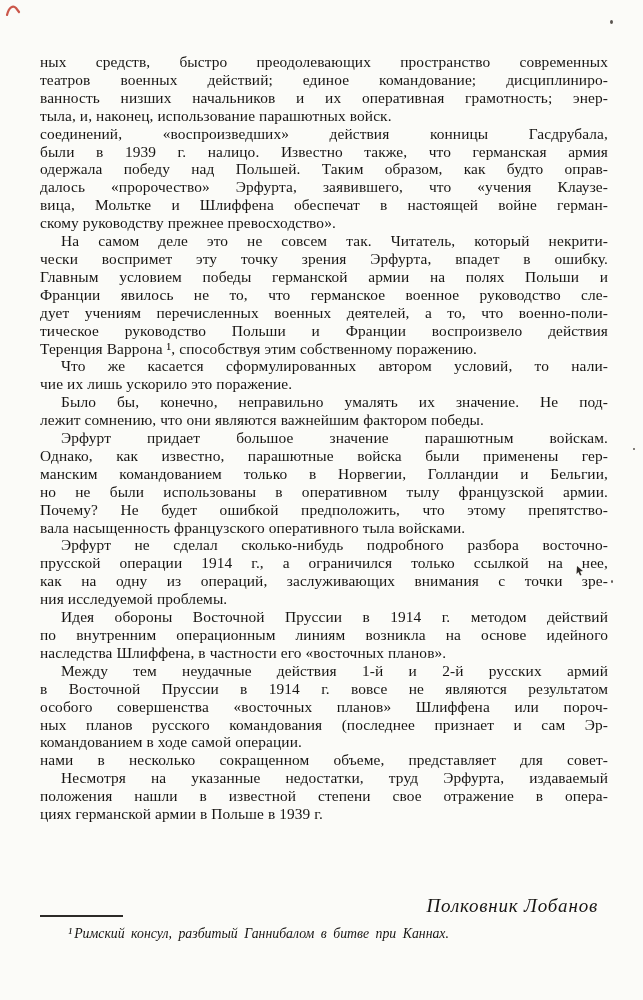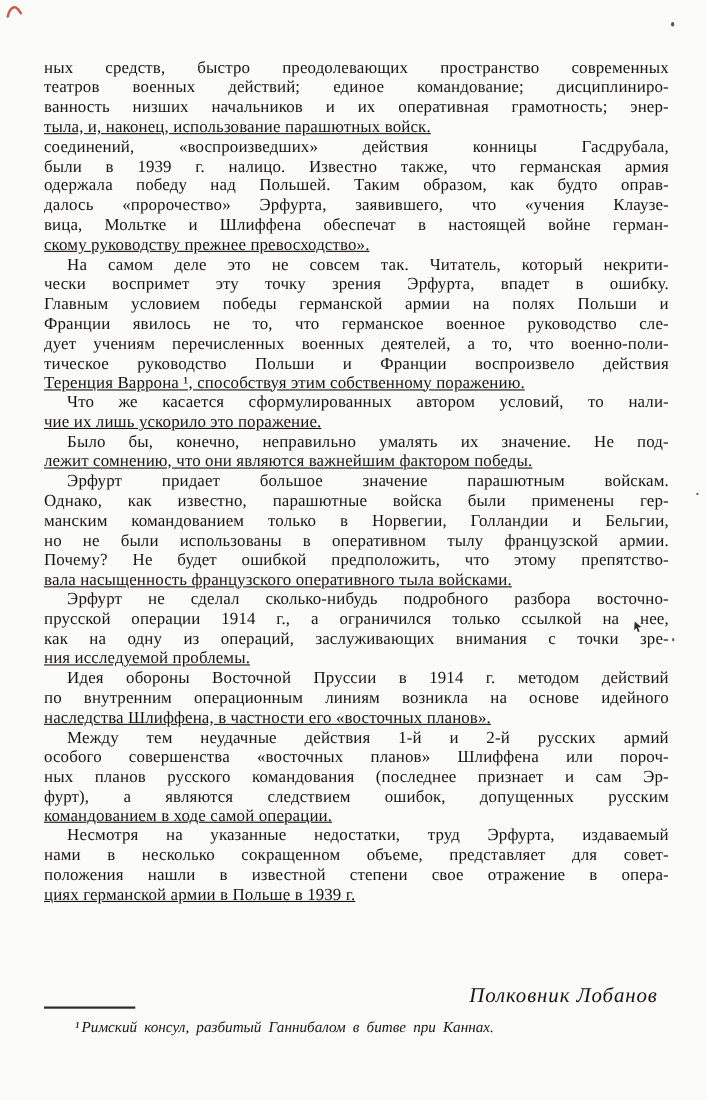--- a/index.html
+++ b/index.html
@@ -14,21 +14,21 @@
     padding-left:36px;
   }
   .textblock{
     position:absolute;
     left:40px;top:53px;width:568px;
     font-size:15.4px;
     line-height:17.9px;
     letter-spacing:0.1px;
   }
   .line{text-align:justify;text-align-last:justify;}
-  .line.last{text-align-last:left;text-decoration:underline;}
+  .line.last{text-align-last:left;}
   .line.indent{text-indent:21px;}
   .signature{
     position:absolute;
     top:895px;right:45px;
     font-size:19px;
     font-style:italic;
     letter-spacing:0.8px;
     white-space:nowrap;
     margin-left:48px;
   }
@@ -99,26 +99,26 @@
       <div class="line">Почему? Не будет ошибкой предположить, что этому препятство-</div>
       <div class="line last">вала насыщенность французского оперативного тыла войсками.</div>
       <div class="line indent">Эрфурт не сделал сколько-нибудь подробного разбора восточно-</div>
       <div class="line">прусской операции 1914 г., а ограничился только ссылкой на нее,</div>
       <div class="line">как на одну из операций, заслуживающих внимания с точки зре-</div>
       <div class="line last">ния исследуемой проблемы.</div>
       <div class="line indent">Идея обороны Восточной Пруссии в 1914 г. методом действий</div>
       <div class="line">по внутренним операционным линиям возникла на основе идейного</div>
       <div class="line last">наследства Шлиффена, в частности его «восточных планов».</div>
       <div class="line indent">Между тем неудачные действия 1-й и 2-й русских армий</div>
+      <div class="line">в Восточной Пруссии в 1914 г. вовсе не являются результатом</div>
       <div class="line">особого совершенства «восточных планов» Шлиффена или пороч-</div>
       <div class="line">ных планов русского командования (последнее признает и сам Эр-</div>
-      <div class="line">фурт), а являются следствием ошибок, допущенных русским</div>
       <div class="line last">командованием в ходе самой операции.</div>
+      <div class="line">нами в несколько сокращенном объеме, представляет для совет-</div>
       <div class="line indent">Несмотря на указанные недостатки, труд Эрфурта, издаваемый</div>
-      <div class="line">нами в несколько сокращенном объеме, представляет для совет-</div>
       <div class="line">положения нашли в известной степени свое отражение в опера-</div>
       <div class="line last">циях германской армии в Польше в 1939 г.</div>
     </div>
 
   <span class="cursor-mark">
     <svg width="10" height="11" viewBox="0 0 10 11">
       <path d="M2,1 L8,6 L5,6.5 L6.5,10 L5,10.5 L3.5,7 L1.5,9 Z" fill="#2f2b28"></path>
     </svg>
   </span>
 

